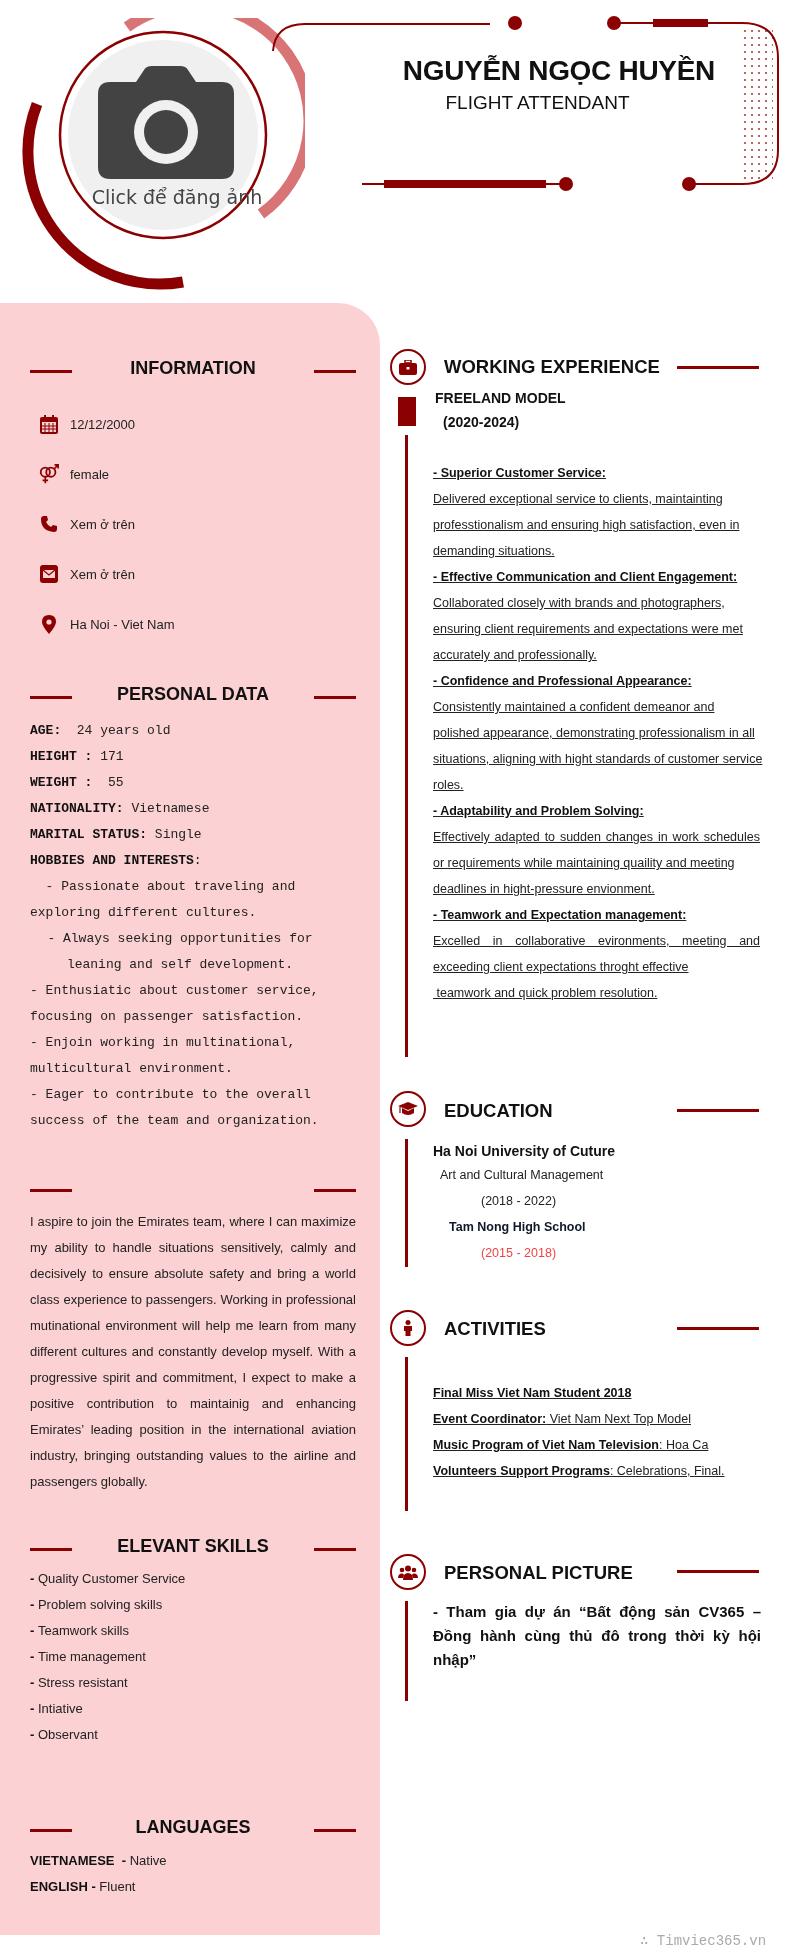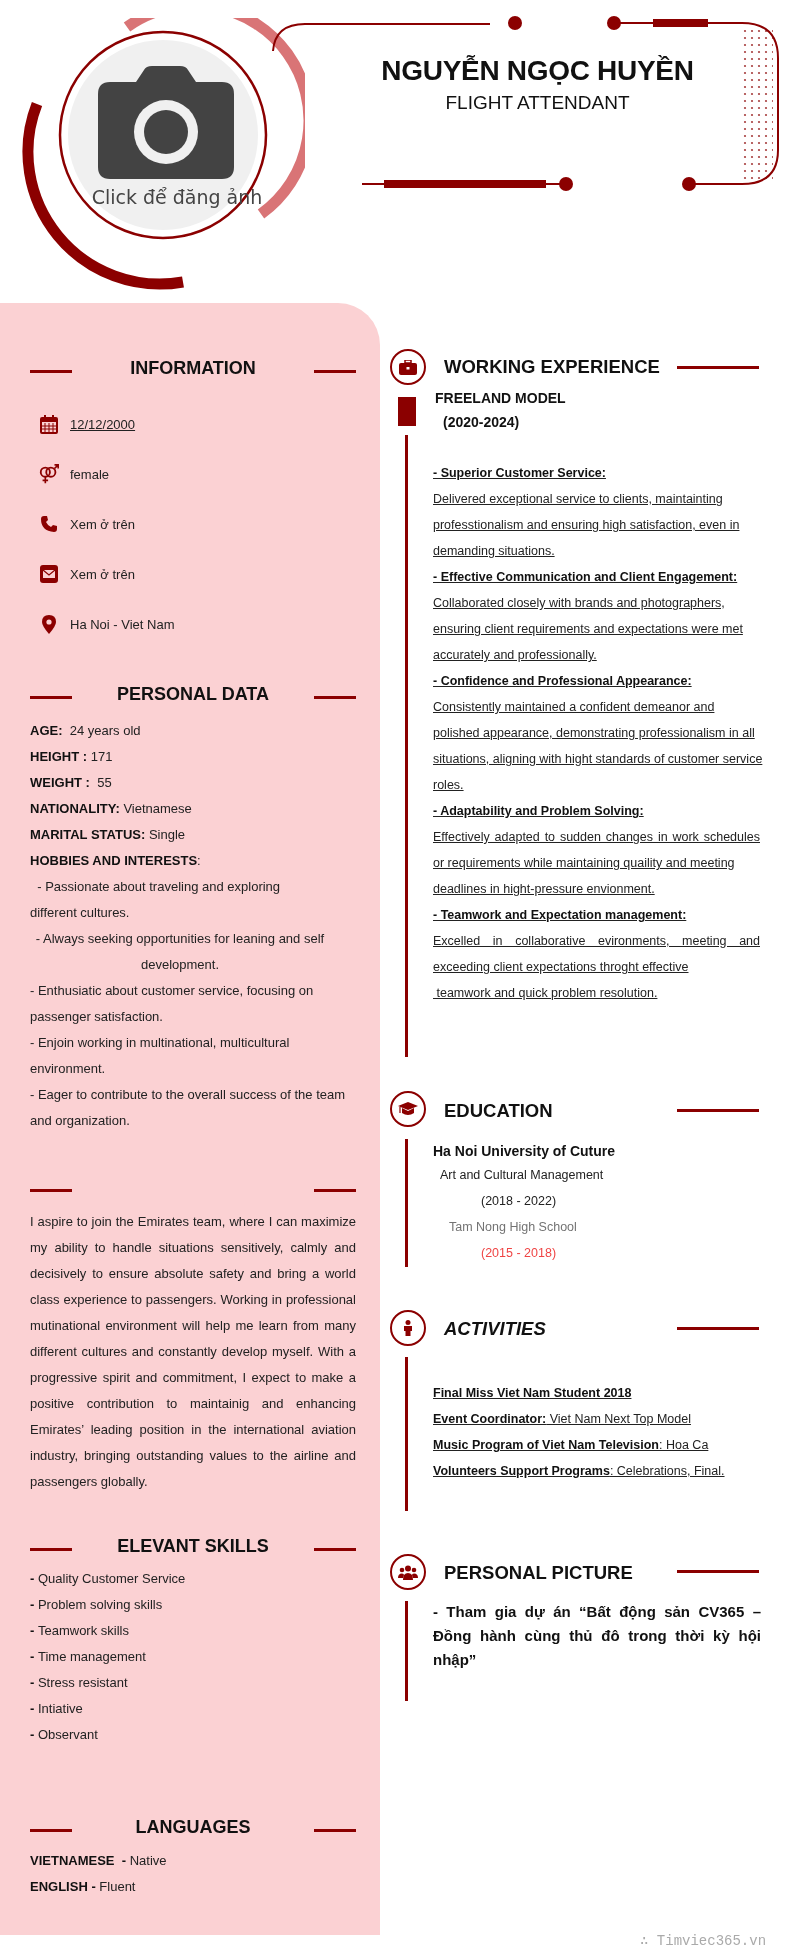--- a/index.html
+++ b/index.html
@@ -7,21 +7,21 @@
     body { position: relative; font-family: "Liberation Sans", sans-serif; color: #222; }
 
     .abs { position: absolute; }
 
     
     .avatar-wrap { position: absolute; left: 15px; top: 18px; width: 290px; height: 275px; }
     .avatar-wrap svg { position: absolute; left: 0; top: 0; }
     .avatar-caption { position: absolute; left: 52px; top: 168px; width: 220px; text-align: center;
       font-family: "DejaVu Sans", sans-serif; font-size: 19px; color: #444; }
 
-    .name { position: absolute; left: 360px; top: 55px; width: 355px; text-align: center;
+    .name { position: absolute; left: 360px; top: 55px; width: 355px; text-align: right;
       font-size: 28px; font-weight: bold; color: #111; letter-spacing: -0.3px; }
     .jobtitle { position: absolute; left: 360px; top: 92px; width: 355px; text-align: center;
       font-size: 19px; color: #111; }
 
     
     .left-col { position: absolute; left: 0; top: 303px; width: 380px; height: 1632px;
       background: #fbd1d3; border-top-right-radius: 42px; }
 
     .sec-head { position: absolute; left: 30px; width: 326px; height: 30px; }
     .sec-head .line { position: absolute; top: 14px; width: 42px; height: 3px; background: #8b0000; }
@@ -99,21 +99,21 @@
 <div class="jobtitle">FLIGHT ATTENDANT</div>
 
 <div class="left-col"></div>
 
 <div class="sec-head" style="top:356px;">
   <div class="line l"></div>
   <div class="title">INFORMATION</div>
   <div class="line r"></div>
 </div>
 
-<div class="info-row" style="top:413px;text-decoration:underline;">
+<div class="info-row" style="top:413px;">
   <span class="ico">
     <svg width="18" height="19" viewBox="0 0 18 19">
         <rect x="1" y="3" width="16" height="15" rx="1" fill="none" stroke="#8b0000" stroke-width="2"></rect>
         <rect x="1" y="3" width="16" height="4" fill="#8b0000"></rect>
         <rect x="4" y="0" width="2" height="5" fill="#8b0000"></rect>
         <rect x="12" y="0" width="2" height="5" fill="#8b0000"></rect>
         <path d="M5 8 V17 M9 8 V17 M13 8 V17 M2 11 H16 M2 14 H16" stroke="#8b0000" stroke-width="1"></path>
       </svg>
   </span>
   <span class="txt">12/12/2000</span>
@@ -155,21 +155,21 @@
   </span>
   <span class="txt">Ha Noi - Viet Nam</span>
 </div>
 
 <div class="sec-head" style="top:682px;">
   <div class="line l"></div>
   <div class="title">PERSONAL DATA</div>
   <div class="line r"></div>
 </div>
 
-<div class="ltext" style="top:718px;">
+<div class="ltext" style="top:718px;font-family:Liberation Mono, monospace;">
   <div><b>AGE:</b><span style="white-space:pre">  24 years old</span></div>
   <div><b>HEIGHT :</b><span style="white-space:pre"> 171</span></div>
   <div><b>WEIGHT :</b><span style="white-space:pre">  55</span></div>
   <div><b>NATIONALITY:</b><span style="white-space:pre"> Vietnamese</span></div>
   <div><b>MARITAL STATUS:</b><span style="white-space:pre"> Single</span></div>
   <div><b>HOBBIES AND INTERESTS</b><span>:</span></div>
   <div style="width:300px; white-space:pre-wrap;">  - Passionate about traveling and exploring different cultures.</div>
   <div style="width:300px;text-align:center;">- Always seeking opportunities for leaning and self development.</div>
   <div style="width:300px;">- Enthusiatic about customer service, focusing on passenger satisfaction.</div>
   <div style="width:290px;">- Enjoin working in multinational, multicultural environment.</div>
@@ -255,30 +255,30 @@
       <path d="M2 5 V11" stroke="#8b0000" stroke-width="1.2"></path>
     </svg>
 </div>
 <div class="r-title" style="top:1100px;">EDUCATION</div>
 <div class="r-line" style="top:1109px;"></div>
 <div class="r-vbar" style="top:1139px; height:128px;"></div>
 
 <div class="abs" style="left:433px; top:1143px; font-size:14px; font-weight:bold; color:#111;">Ha Noi University of Cuture</div>
 <div class="abs" style="left:440px; top:1168px; font-size:12.5px; color:#222;">Art and Cultural Management</div>
 <div class="abs" style="left:481px; top:1194px; font-size:12.5px; color:#222;">(2018 - 2022)</div>
-<div class="abs" style="left:449px; top:1220px; font-size:12.5px; font-weight:normal; color:#737373;">Tam Nong High School</div>
+<div class="abs" style="left:449px; top:1220px; font-size:12.5px; font-weight:bold; color:#0f172a;">Tam Nong High School</div>
 <div class="abs" style="left:481px; top:1246px; font-size:12.5px; color:#ef4444;">(2015 - 2018)</div>
 
 <div class="r-icon" style="top:1310px;">
   <svg width="10" height="16" viewBox="0 0 10 16">
       <circle cx="5" cy="2.5" r="2.5" fill="#8b0000"></circle>
       <path d="M1 6 H9 V11 H7.5 V16 H2.5 V11 H1 Z" fill="#8b0000"></path>
     </svg>
 </div>
-<div class="r-title" style="top:1318px;font-style:italic;">ACTIVITIES</div>
+<div class="r-title" style="top:1318px;">ACTIVITIES</div>
 <div class="r-line" style="top:1327px;"></div>
 <div class="r-vbar" style="top:1357px; height:154px;"></div>
 
 <div class="rtext" style="top:1380px;">
   <div><b>Final Miss Viet Nam Student 2018</b><span></span></div>
   <div><b>Event Coordinator:</b><span style="white-space:pre"> Viet Nam Next Top Model</span></div>
   <div><b>Music Program of Viet Nam Television</b><span>: Hoa Ca</span></div>
   <div><b>Volunteers Support Programs</b><span>: Celebrations, Final.</span></div>
 </div>
 

